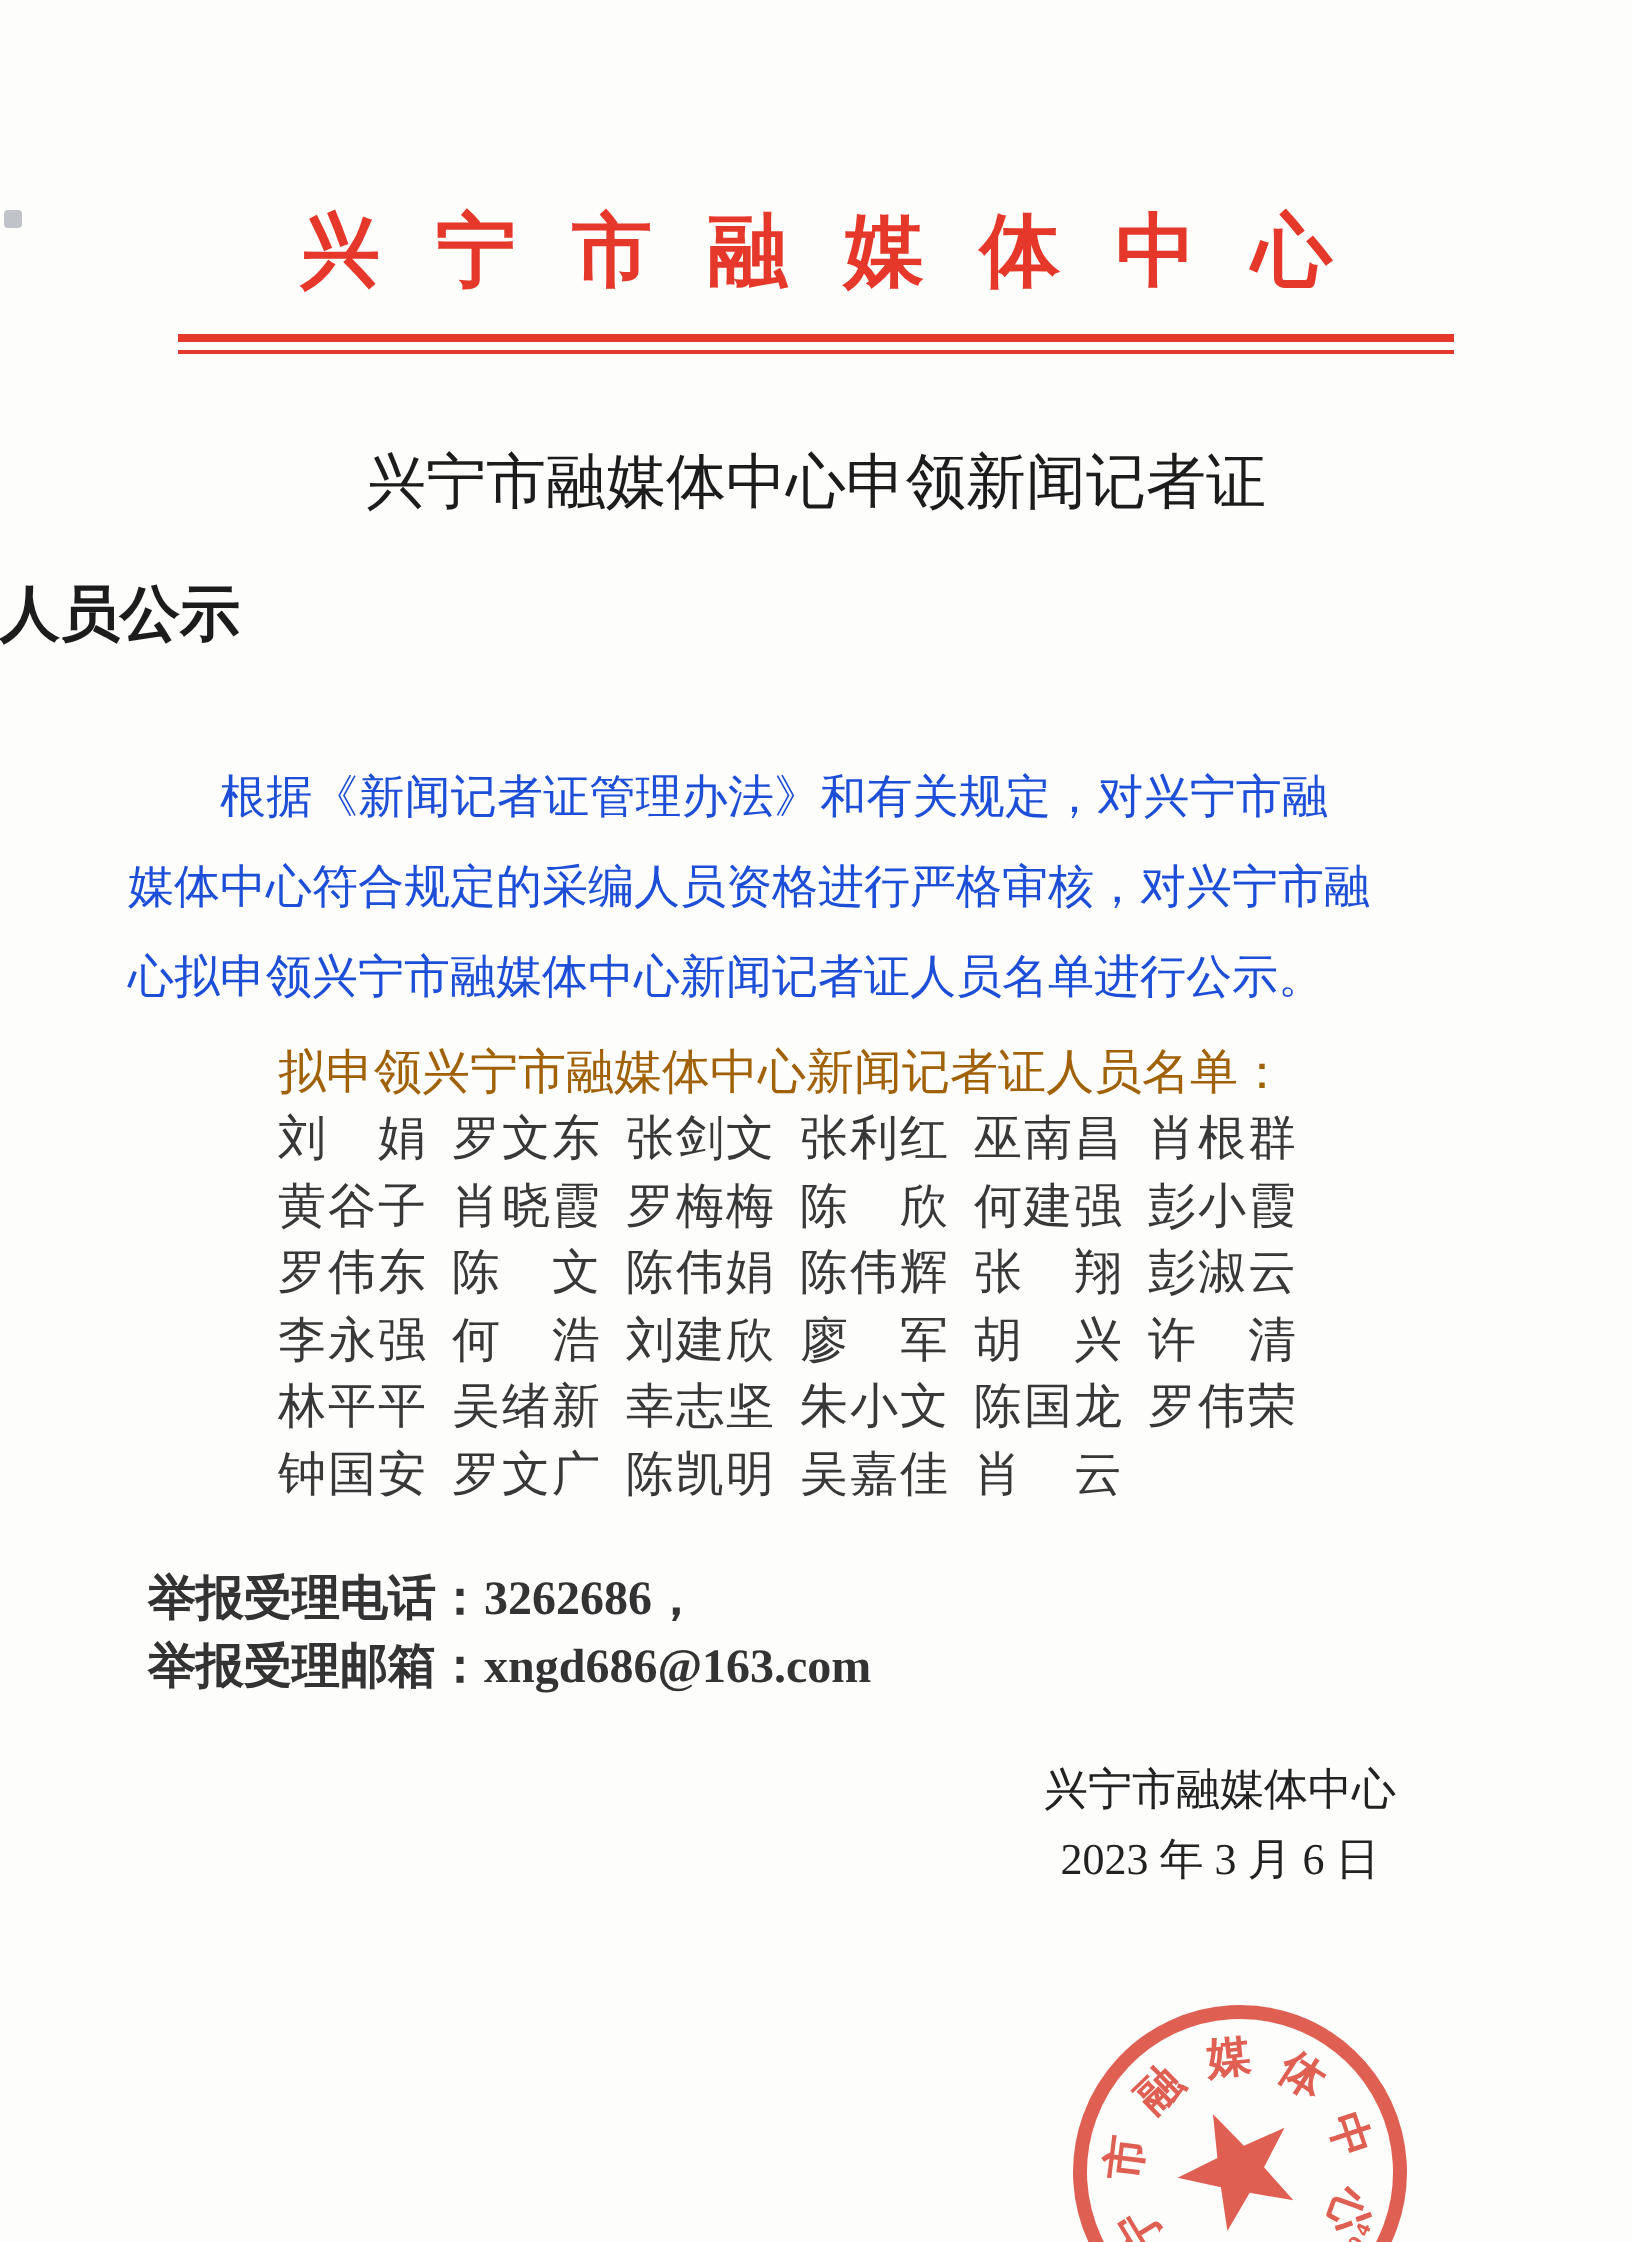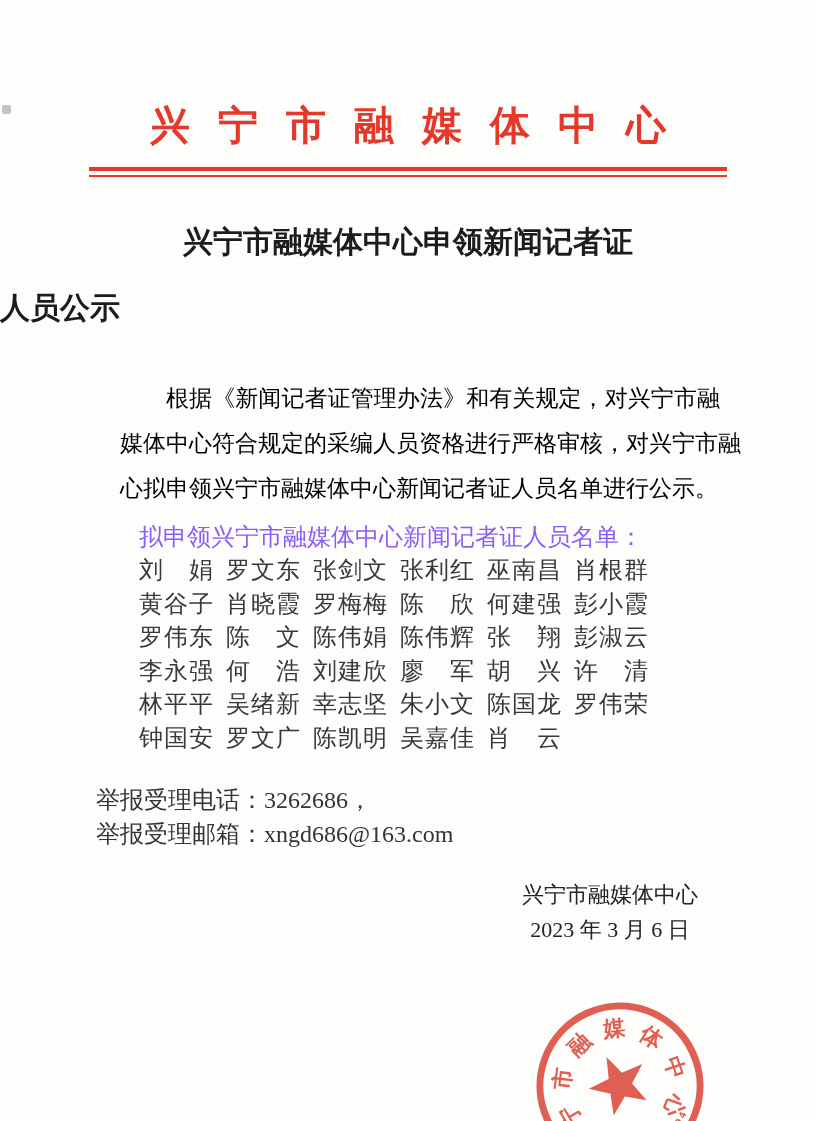--- a/index.html
+++ b/index.html
@@ -29,77 +29,78 @@
   .rule-top    { height: 4px; background: var(--accent, #e5382a); }
   .rule-gap    { height: 4px; }
   .rule-bottom { height: 2px; background: var(--accent, #e5382a); }
 
   
   .doc-title-1 {
     margin-top: 44px;
     text-align: center;
     font-size: 30px;
     line-height: 42px;
-    font-weight: bold;
+    font-weight: normal;
     color: #1c1c1c;
     white-space: nowrap;
   }
   .doc-title-2 {
     margin-top: 24px;
     text-align: left;
     font-size: 30px;
     line-height: 42px;
     font-weight: bold;
     color: #1c1c1c;
   }
 
   
   .intro {
-    margin: 47px 0 0 120px;
+    margin: 47px 0 0 64px;
     width: 600px;
     font-size: 23px;
-    color: #000000;
+    color: #1d4ed8;
   }
   .intro-line {
     line-height: 45px;
     text-align: justify;
     text-align-last: justify;
     white-space: nowrap;
   }
   .intro-line.first { text-indent: 46px; }
   .intro-line.last  { text-align-last: left; white-space: normal; font-family: Liberation Serif, serif; }
 
   
   .list-heading {
     margin: 9px 0 0 139px;
     font-size: 24px;
     line-height: 34px;
-    color: #8b5cf6;
+    color: #a16207;
     white-space: nowrap;
   }
   .name-grid { margin-left: 139px; }
   .name-row {
     display: flex;
     column-gap: 13px;
     line-height: 33.5px;
     font-size: 24px;
     color: #383838;
   }
   .name-slot {
     width: 74px;
     display: inline-flex;
     justify-content: space-between;
     white-space: nowrap;
   }
 
   
   .contact {
-    margin: 28px 0 0 96px;
+    margin: 28px 0 0 74px;
     font-size: 24px;
     color: #333;
+    font-weight: bold;
   }
   .contact-line { line-height: 34px; white-space: nowrap; }
 
   
   .signature {
     margin: 26px 118px 0 auto;
     width: max-content;
     text-align: center;
     font-size: 22px;
     line-height: 35px;

